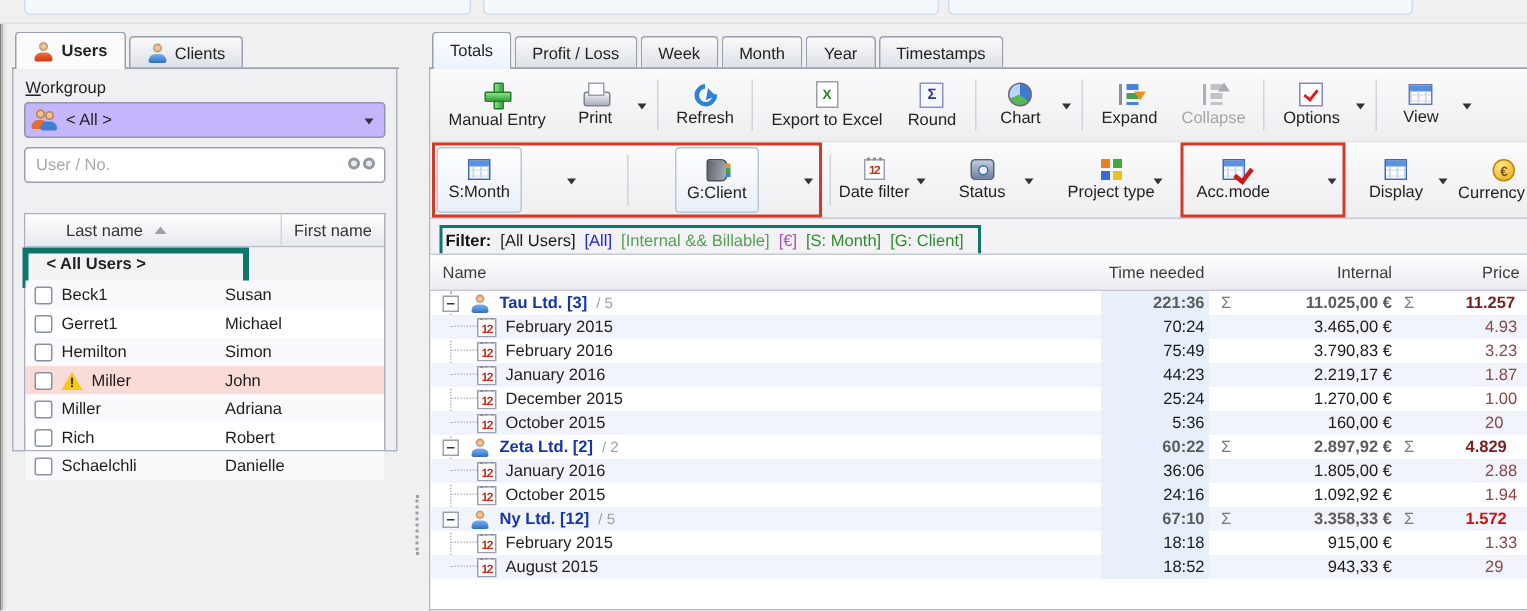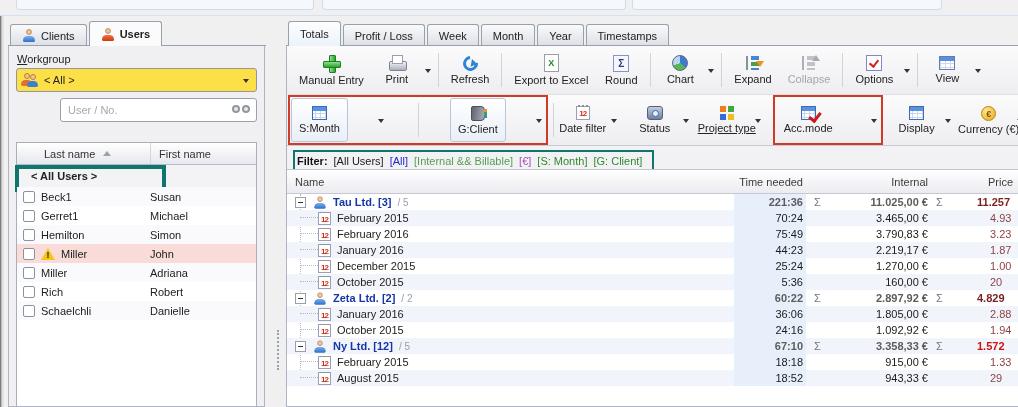--- a/index.html
+++ b/index.html
@@ -47,35 +47,35 @@
   .warn{position:relative;display:inline-block;width:14px;height:12px;flex:none;}
   .warn::before{content:"";position:absolute;left:0;top:0;width:0;height:0;
     border-left:7px solid transparent;border-right:7px solid transparent;border-bottom:12px solid #f6c718;}
   .warn::after{content:"!";position:absolute;left:5.5px;top:2px;font-size:9px;font-weight:bold;color:#222;}
   .sort-asc{display:inline-block;width:0;height:0;border-left:4px solid transparent;
     border-right:4px solid transparent;border-bottom:5px solid #9aa2ae;margin-left:8px;}
   .dd{display:inline-block;width:0;height:0;border:3px solid transparent;border-top:4px solid #333;
     margin:0 3px;align-self:center;transform:translateY(2px);}
   
   #left-tabs{left:10px;top:22px;}
-  #left-panel{position:absolute;left:8px;top:45px;width:257px;height:362px;
+  #left-panel{position:absolute;left:8px;top:45px;width:257px;height:256px;
     background:#f0f0f2;border:1px solid #aeb4c0;box-sizing:border-box;padding:5px 7px 0 7px;}
   .lbl{color:#222;margin:2px 0 3px 1px;}
   .lbl u{text-decoration:underline;}
-  .combo{display:flex;align-items:center;height:22px;background:#fde047;border:1px solid #8f96a4;
+  .combo{display:flex;align-items:center;height:22px;background:#c4b5fd;border:1px solid #8f96a4;
     border-radius:3px;padding:0 4px;gap:5px;}
   .combo .val{flex:1;color:#222;}
   .searchbox{display:flex;align-items:center;height:22px;background:#fff;border:1px solid #9aa1ad;
-    border-radius:3px;margin-top:6px;padding:0 5px;gap:5px;margin-left:44px;}
+    border-radius:3px;margin-top:6px;padding:0 5px;gap:5px;}
   .searchbox input{flex:1;border:none;outline:none;font:inherit;color:#333;background:transparent;}
   .searchbox input::placeholder{color:#a8a8a8;}
   #user-list{position:absolute;left:7px;right:7px;top:96px;bottom:0;background:#fff;
     border:1px solid #a8aeba;border-bottom:none;}
   .ulist-head{display:flex;height:21px;background:linear-gradient(#ffffff,#e7e8ee);
-    border-bottom:1px solid #b6bac4;}
+    border-bottom:1px solid #b6bac4;gap:37px;}
   .ulist-head .hc{display:flex;align-items:center;padding-left:27px;box-sizing:border-box;color:#333;}
   .ulist-head .hc.first{padding-left:8px;border-left:1px solid #d4d6dd;}
   .hc.last{width:133px;}
   .hc.first{flex:1;}
   .urow{display:flex;align-items:center;height:19px;position:relative;}
   .urow:nth-child(odd){background:#fafafd;}
   .urow.pink{background:#f9dbd7;}
   .urow .cb{margin:0 6px 0 6px;}
   .urow .lastn{width:109px;color:#1c1c1c;}
   .urow .firstn{flex:1;color:#1c1c1c;}
@@ -214,27 +214,27 @@
 <body>
 
 <div class="win-edge"></div>
 <div class="top-strip">
   <div class="stub" style="left:16px;width:296px;"></div>
   <div class="stub" style="left:322px;width:302px;"></div>
   <div class="stub" style="left:632px;width:308px;"></div>
 </div>
 
 <div class="tabbar" id="left-tabs">
+  <div class="tab active" style="font-weight:bold;">
+    <span class="person red"></span>
+    <span>Users</span>
+  </div>
   <div class="tab">
     <span class="person blue"></span>
     <span>Clients</span>
-  </div>
-  <div class="tab active" style="font-weight:bold;">
-    <span class="person red"></span>
-    <span>Users</span>
   </div>
 </div>
 
 <div id="left-panel">
   <div class="lbl"><u>W</u><span>orkgroup</span></div>
   <div class="combo">
     <span class="ppl">
         <i class="pa"></i>
         <i class="pb"></i>
       </span>
@@ -397,21 +397,21 @@
           <b>12</b>
         </span>
       <span>Date filter</span>
     </div>
     <span class="dd"></span>
     <div class="tbtn" style="margin-left:10px;">
       <span class="icon ic-status"></span>
       <span>Status</span>
     </div>
     <span class="dd"></span>
-    <div class="tbtn" style="margin-left:10px;text-decoration:underline;">
+    <div class="tbtn" style="margin-left:24px;">
       <span class="icon ic-proj"></span>
       <span>Project type</span>
     </div>
     <span class="dd"></span>
     <span class="annot-wrap" style="margin-left:12px;">
       <div class="tbtn">
         <span class="icon ic-table check"></span>
         <span>Acc.mode</span>
       </div>
       <span class="dd"></span>

